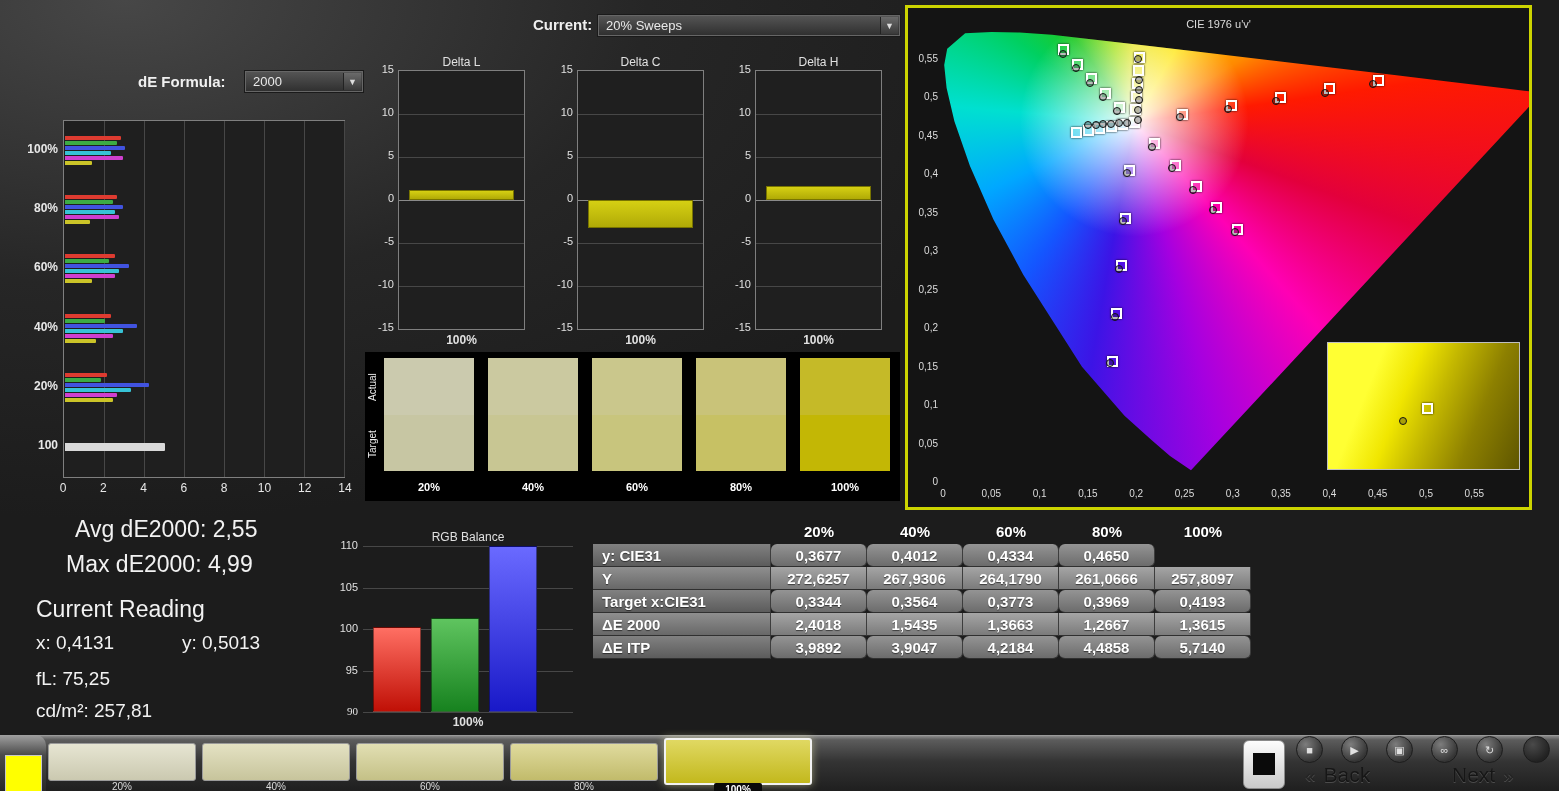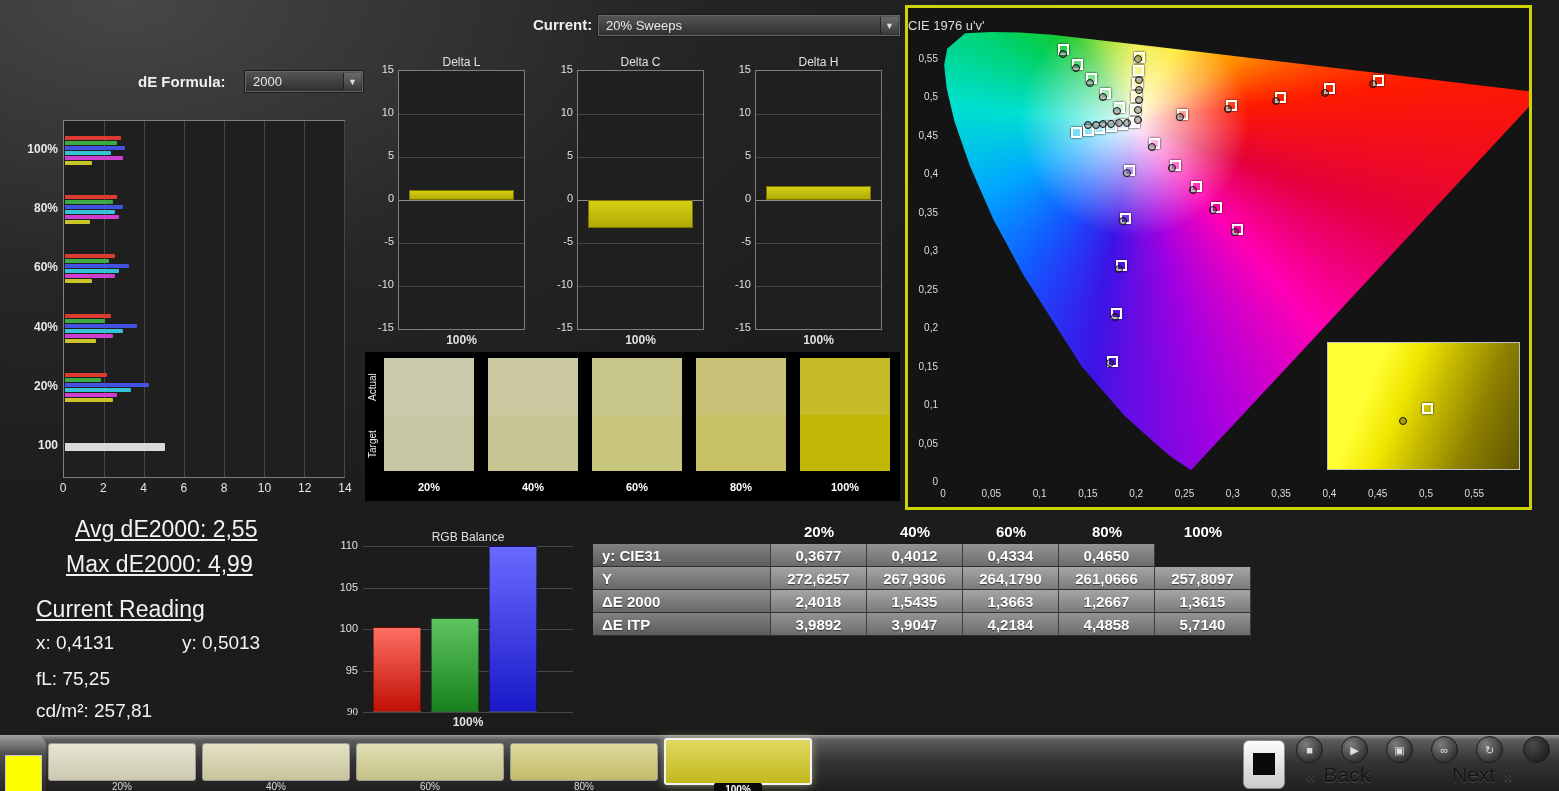--- a/index.html
+++ b/index.html
@@ -26,56 +26,56 @@
   .mini-tick{position:absolute;width:26px;text-align:right;font-size:11px;color:#e0e0e0;}
   .mini-bar{position:absolute;left:10px;right:10px;background:linear-gradient(180deg,#d6d013,#b0aa06);border:1px solid #787400;box-sizing:border-box;}
   .mini-x{position:absolute;top:333px;text-align:center;font-size:12px;font-weight:700;color:#e0e0e0;}
   #swatch-strip{position:absolute;left:365px;top:352px;width:535px;height:149px;background:#000;}
   .rot{position:absolute;left:367px;width:13px;color:#eee;font-size:10px;writing-mode:vertical-rl;transform:rotate(180deg);text-align:center;}
   .swatch-cell{position:absolute;top:358px;width:90px;height:113px;}
   .sw-a{height:57px;} .sw-t{height:56px;}
   .sw-label{position:absolute;top:481px;width:90px;text-align:center;font-size:11px;font-weight:700;color:#fff;}
   #cie-panel{position:absolute;left:905px;top:5px;width:627px;height:505px;box-sizing:border-box;
       border:3px solid #ccd400;background:#141414;overflow:hidden;}
-  .cie-title{position:absolute;left:0;right:0;top:10px;font-size:13px;color:#ddd;}
+  .cie-title{position:absolute;left:0;right:0;top:10px;text-align:center;font-size:11px;color:#ddd;}
   .cie-ytick{position:absolute;left:2px;width:28px;text-align:right;font-size:10px;color:#ddd;}
   .cie-xtick{position:absolute;top:480px;width:34px;text-align:center;font-size:10px;color:#ddd;}
   #cie-locus{position:absolute;left:35px;top:24px;width:599px;height:451px;
       background:
         radial-gradient(circle at 31.9% 20%, rgba(255,255,255,.97) 0%, rgba(255,255,255,0) 21%),
         conic-gradient(from 0deg at 31.9% 20%, #e8e412 0deg, #ffe400 30deg, #ff8800 60deg, #ff1a00 82deg,
           #e3003c 110deg, #ff00b4 138deg, #a500e0 165deg, #3c14e6 190deg, #1456ff 215deg, #00a8ff 245deg,
           #00e0d0 275deg, #00d060 305deg, #20c820 325deg, #9ade00 345deg, #e8e412 360deg);
       clip-path:polygon(41.4% 97.2%, 37.9% 94%, 34.9% 90.6%, 30.3% 85.1%, 23.2% 74.2%, 13.4% 53.8%,
         8.4% 41.5%, 4.5% 29.7%, 1.9% 19.8%, 0.6% 12.4%, 0.2% 7.3%, 0.7% 3.7%, 3.7% 0.3%, 8.1% 0%,
         12.8% 0.1%, 18.2% 0.6%, 24.7% 1.6%, 32.7% 2.8%, 42.3% 4.3%, 53.5% 6.1%, 65.1% 7.9%,
         75.7% 9.6%, 83.9% 10.9%, 94% 12.5%, 100% 13.5%);}
   #cie-points{position:absolute;left:35px;top:24px;width:599px;height:451px;}
   .sq{position:absolute;width:11px;height:11px;box-sizing:border-box;border:2px solid #fff;
       box-shadow:0 0 2px rgba(0,0,0,.9);background:transparent;}
   .ci{position:absolute;width:8px;height:8px;box-sizing:border-box;border:1.5px solid #141414;
       border-radius:50%;background:rgba(25,25,25,.3);}
   #cie-inset{position:absolute;left:419px;top:334px;width:193px;height:128px;border:1px solid #c0c0c0;
       box-sizing:border-box;background:linear-gradient(112deg,#ffff33 24%,#f0e600 40%,#c4b800 55%,#8d8000 75%,#5f5600 100%);}
   .stat{position:absolute;color:#f2f2f2;}
-  .stat-big{font-size:23px;text-decoration:underline;}
+  .stat-big{font-size:23px;}
   .stat-med{font-size:19px;}
   #rgb-plot{position:absolute;left:363px;top:546px;width:210px;height:166px;border-bottom:1px solid #8a8a8a;}
   .rgb-bar{position:absolute;width:48px;box-sizing:border-box;border:1px solid rgba(0,0,0,.45);}
   .rgb-tick{position:absolute;left:330px;width:28px;text-align:right;font-size:11px;color:#e0e0e0;}
   #data-table{position:absolute;left:593px;top:519px;width:658px;}
   .t-row{display:flex;height:23px;}
   .t-head{height:25px;}
   .t-cell{box-sizing:border-box;border-right:1px solid #3d3d3d;border-bottom:1px solid #303030;
       font-size:15px;font-weight:700;color:#fff;display:flex;align-items:center;justify-content:center;
       text-shadow:0 1px 1px rgba(0,0,0,.55);}
   .t-head .t-cell{border:none;background:transparent;}
   .lbl{justify-content:flex-start;padding-left:9px;}
   .val-odd{background:linear-gradient(180deg,#a5a5a5,#7b7b7b);}
-  .val-even{background:linear-gradient(180deg,#949494,#6c6c6c);}
+  .val-even{background:linear-gradient(180deg,#949494,#6c6c6c);border-radius:6px;}
   .lbl-odd{background:linear-gradient(180deg,#8f8f8f,#686868);}
   .lbl-even{background:linear-gradient(180deg,#818181,#5c5c5c);}
   #bottombar{position:absolute;left:0;top:735px;width:1559px;height:56px;border-top:1px solid #9a9a9a;
       background:linear-gradient(180deg,#8a8a8a 0%,#5c5c5c 7%,#343434 45%,#1e1e1e 100%);}
   #corner-tab{position:absolute;left:0;top:735px;width:46px;height:56px;border-top-right-radius:10px;
       background:linear-gradient(180deg,#a0a0a0,#4c4c4c 35%,#282828);}
   #cur-color{position:absolute;left:5px;top:755px;width:35px;height:35px;border:1px solid #c8c8c8;}
   .patch-item{position:absolute;top:738px;width:148px;height:53px;cursor:pointer;}
   .patch{position:absolute;left:0;right:0;top:5px;height:36px;border:1px solid #9a9a9a;border-radius:3px;
       background-image:linear-gradient(180deg,rgba(255,255,255,.3),rgba(0,0,0,.08));}
@@ -308,20 +308,28 @@
       </div>
       <div class="t-row">
         <div class="t-cell lbl lbl-odd" style="width: 178px;">Y</div>
         <div class="t-cell val-odd" style="width: 96px;">272,6257</div>
         <div class="t-cell val-odd" style="width: 96px;">267,9306</div>
         <div class="t-cell val-odd" style="width: 96px;">264,1790</div>
         <div class="t-cell val-odd" style="width: 96px;">261,0666</div>
         <div class="t-cell val-odd" style="width: 96px;">257,8097</div>
       </div>
       <div class="t-row">
+        <div class="t-cell lbl lbl-even" style="width: 178px;">Target x:CIE31</div>
+        <div class="t-cell val-even" style="width: 96px;">0,3344</div>
+        <div class="t-cell val-even" style="width: 96px;">0,3564</div>
+        <div class="t-cell val-even" style="width: 96px;">0,3773</div>
+        <div class="t-cell val-even" style="width: 96px;">0,3969</div>
+        <div class="t-cell val-even" style="width: 96px;">0,4193</div>
+      </div>
+      <div class="t-row">
         <div class="t-cell lbl lbl-odd" style="width: 178px;">ΔE 2000</div>
         <div class="t-cell val-odd" style="width: 96px;">2,4018</div>
         <div class="t-cell val-odd" style="width: 96px;">1,5435</div>
         <div class="t-cell val-odd" style="width: 96px;">1,3663</div>
         <div class="t-cell val-odd" style="width: 96px;">1,2667</div>
         <div class="t-cell val-odd" style="width: 96px;">1,3615</div>
       </div>
       <div class="t-row">
         <div class="t-cell lbl lbl-even" style="width: 178px;">ΔE ITP</div>
         <div class="t-cell val-even" style="width: 96px;">3,9892</div>

